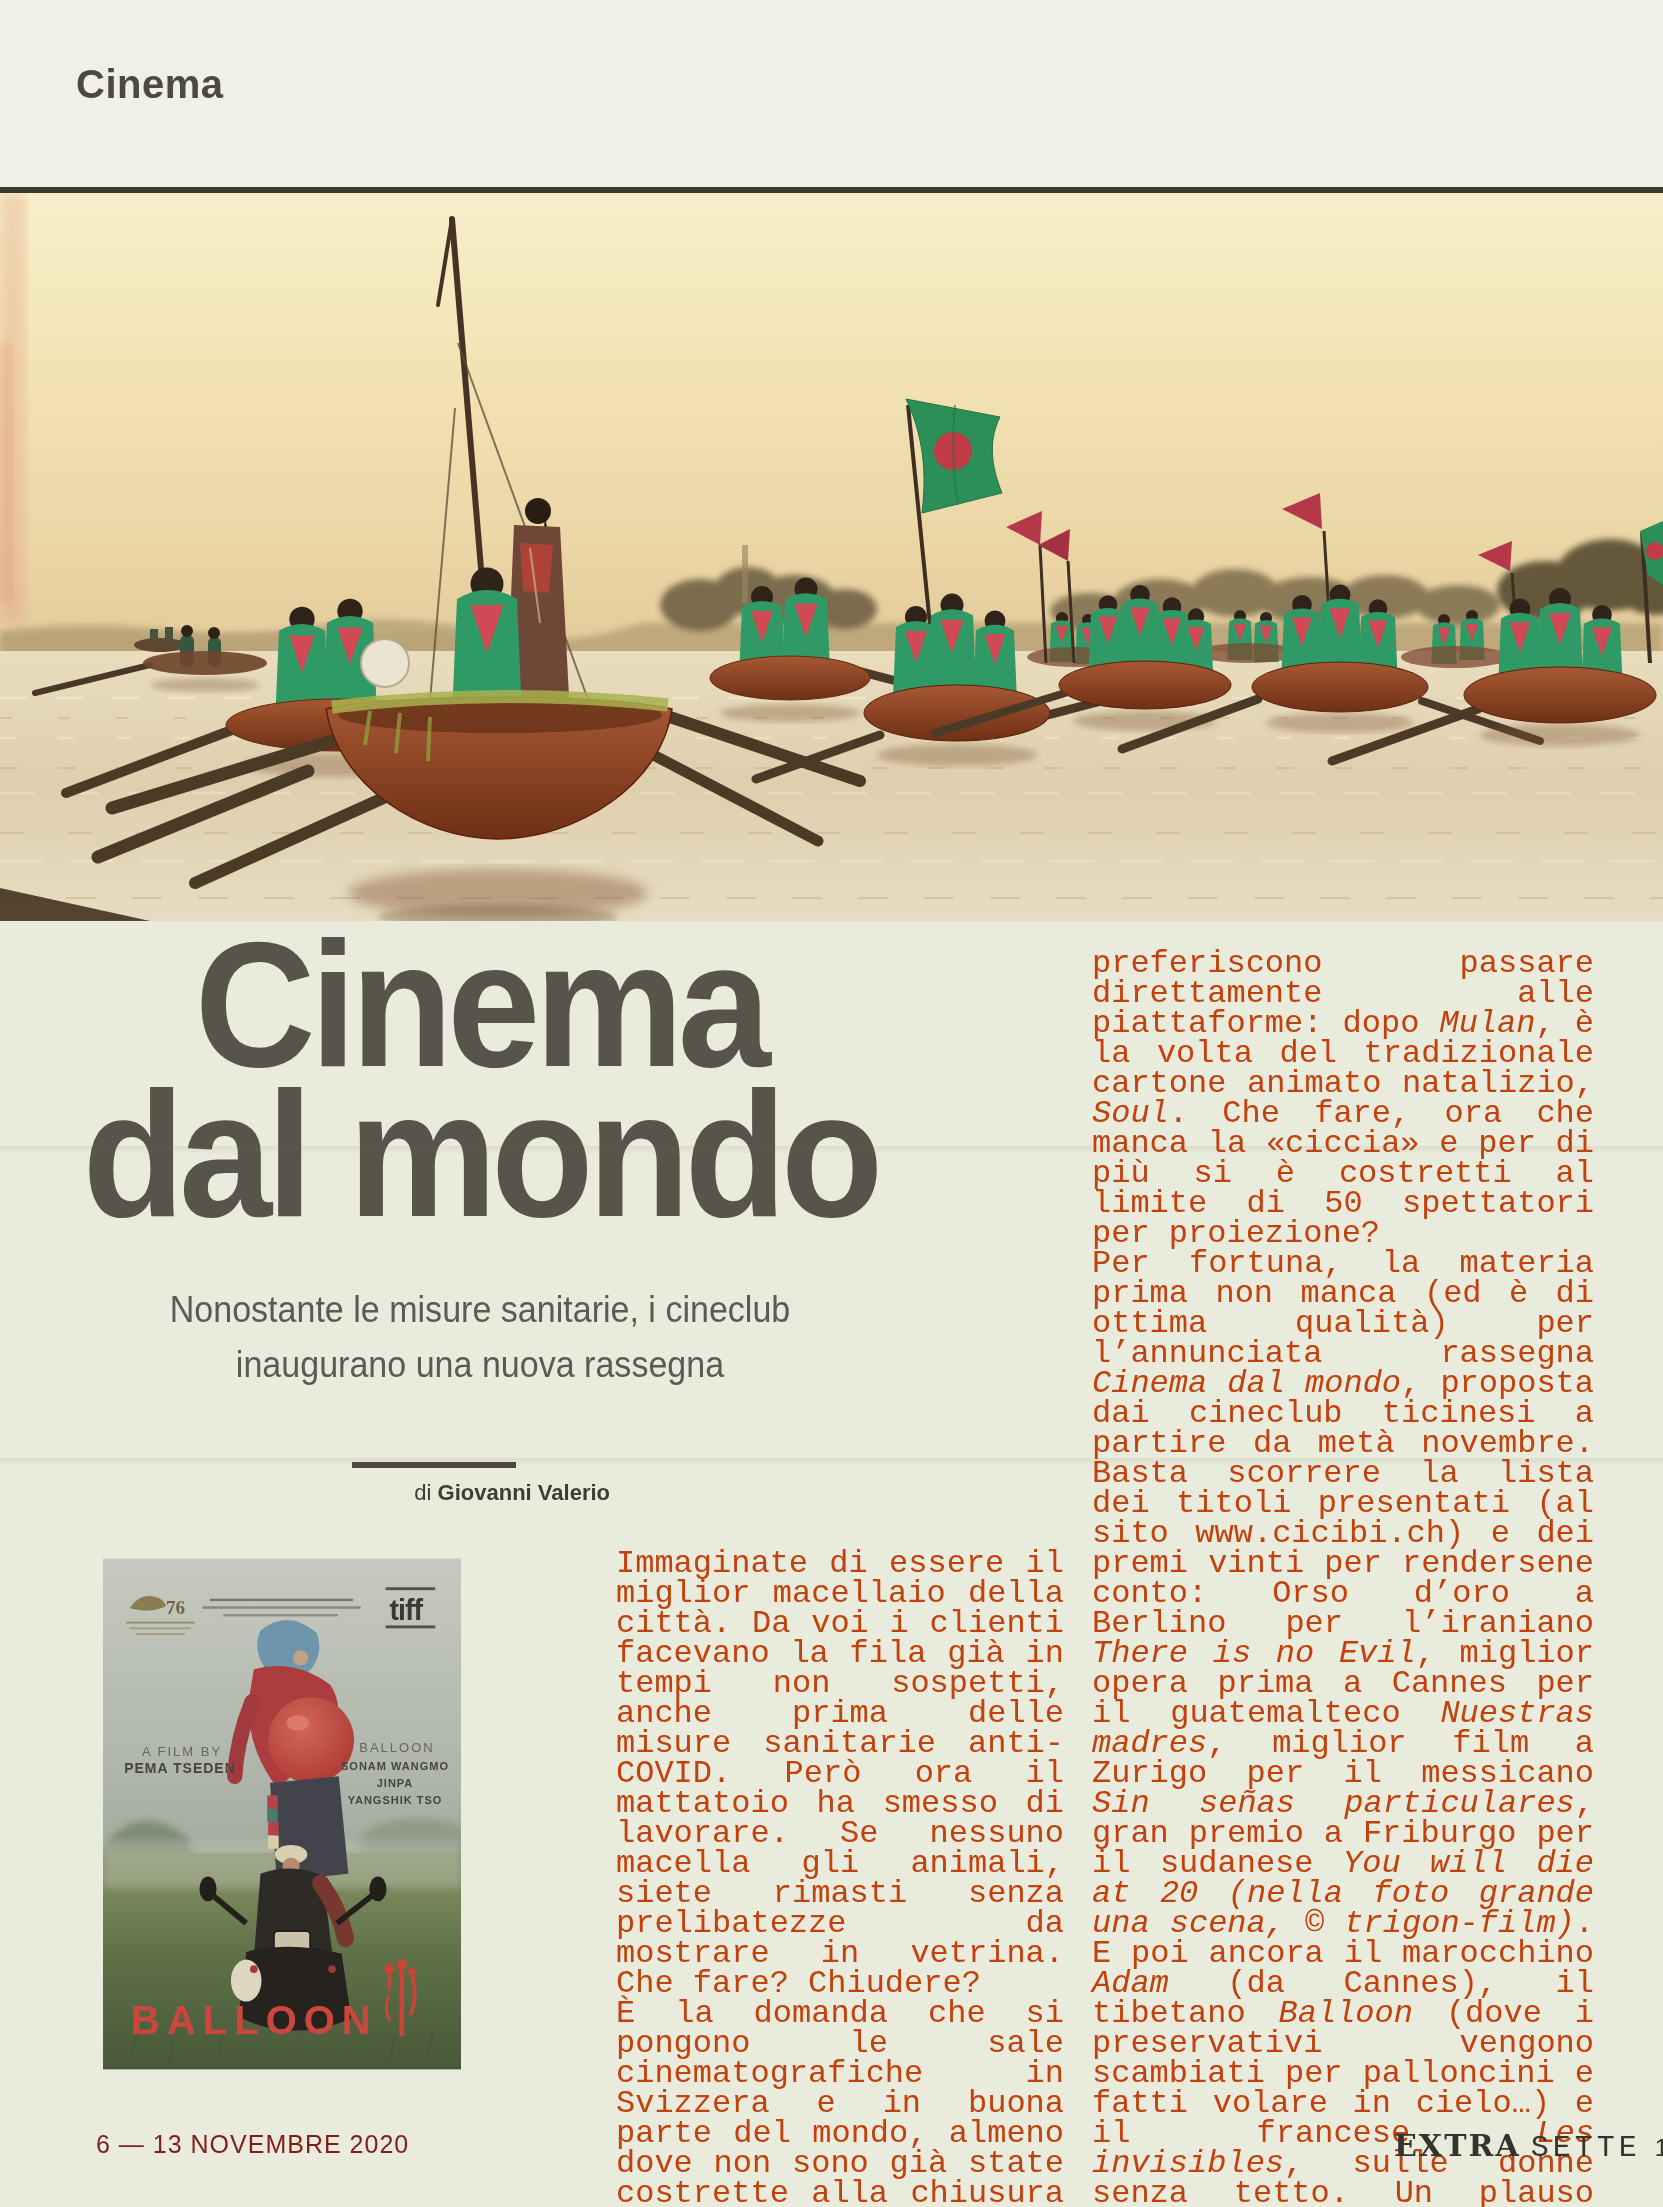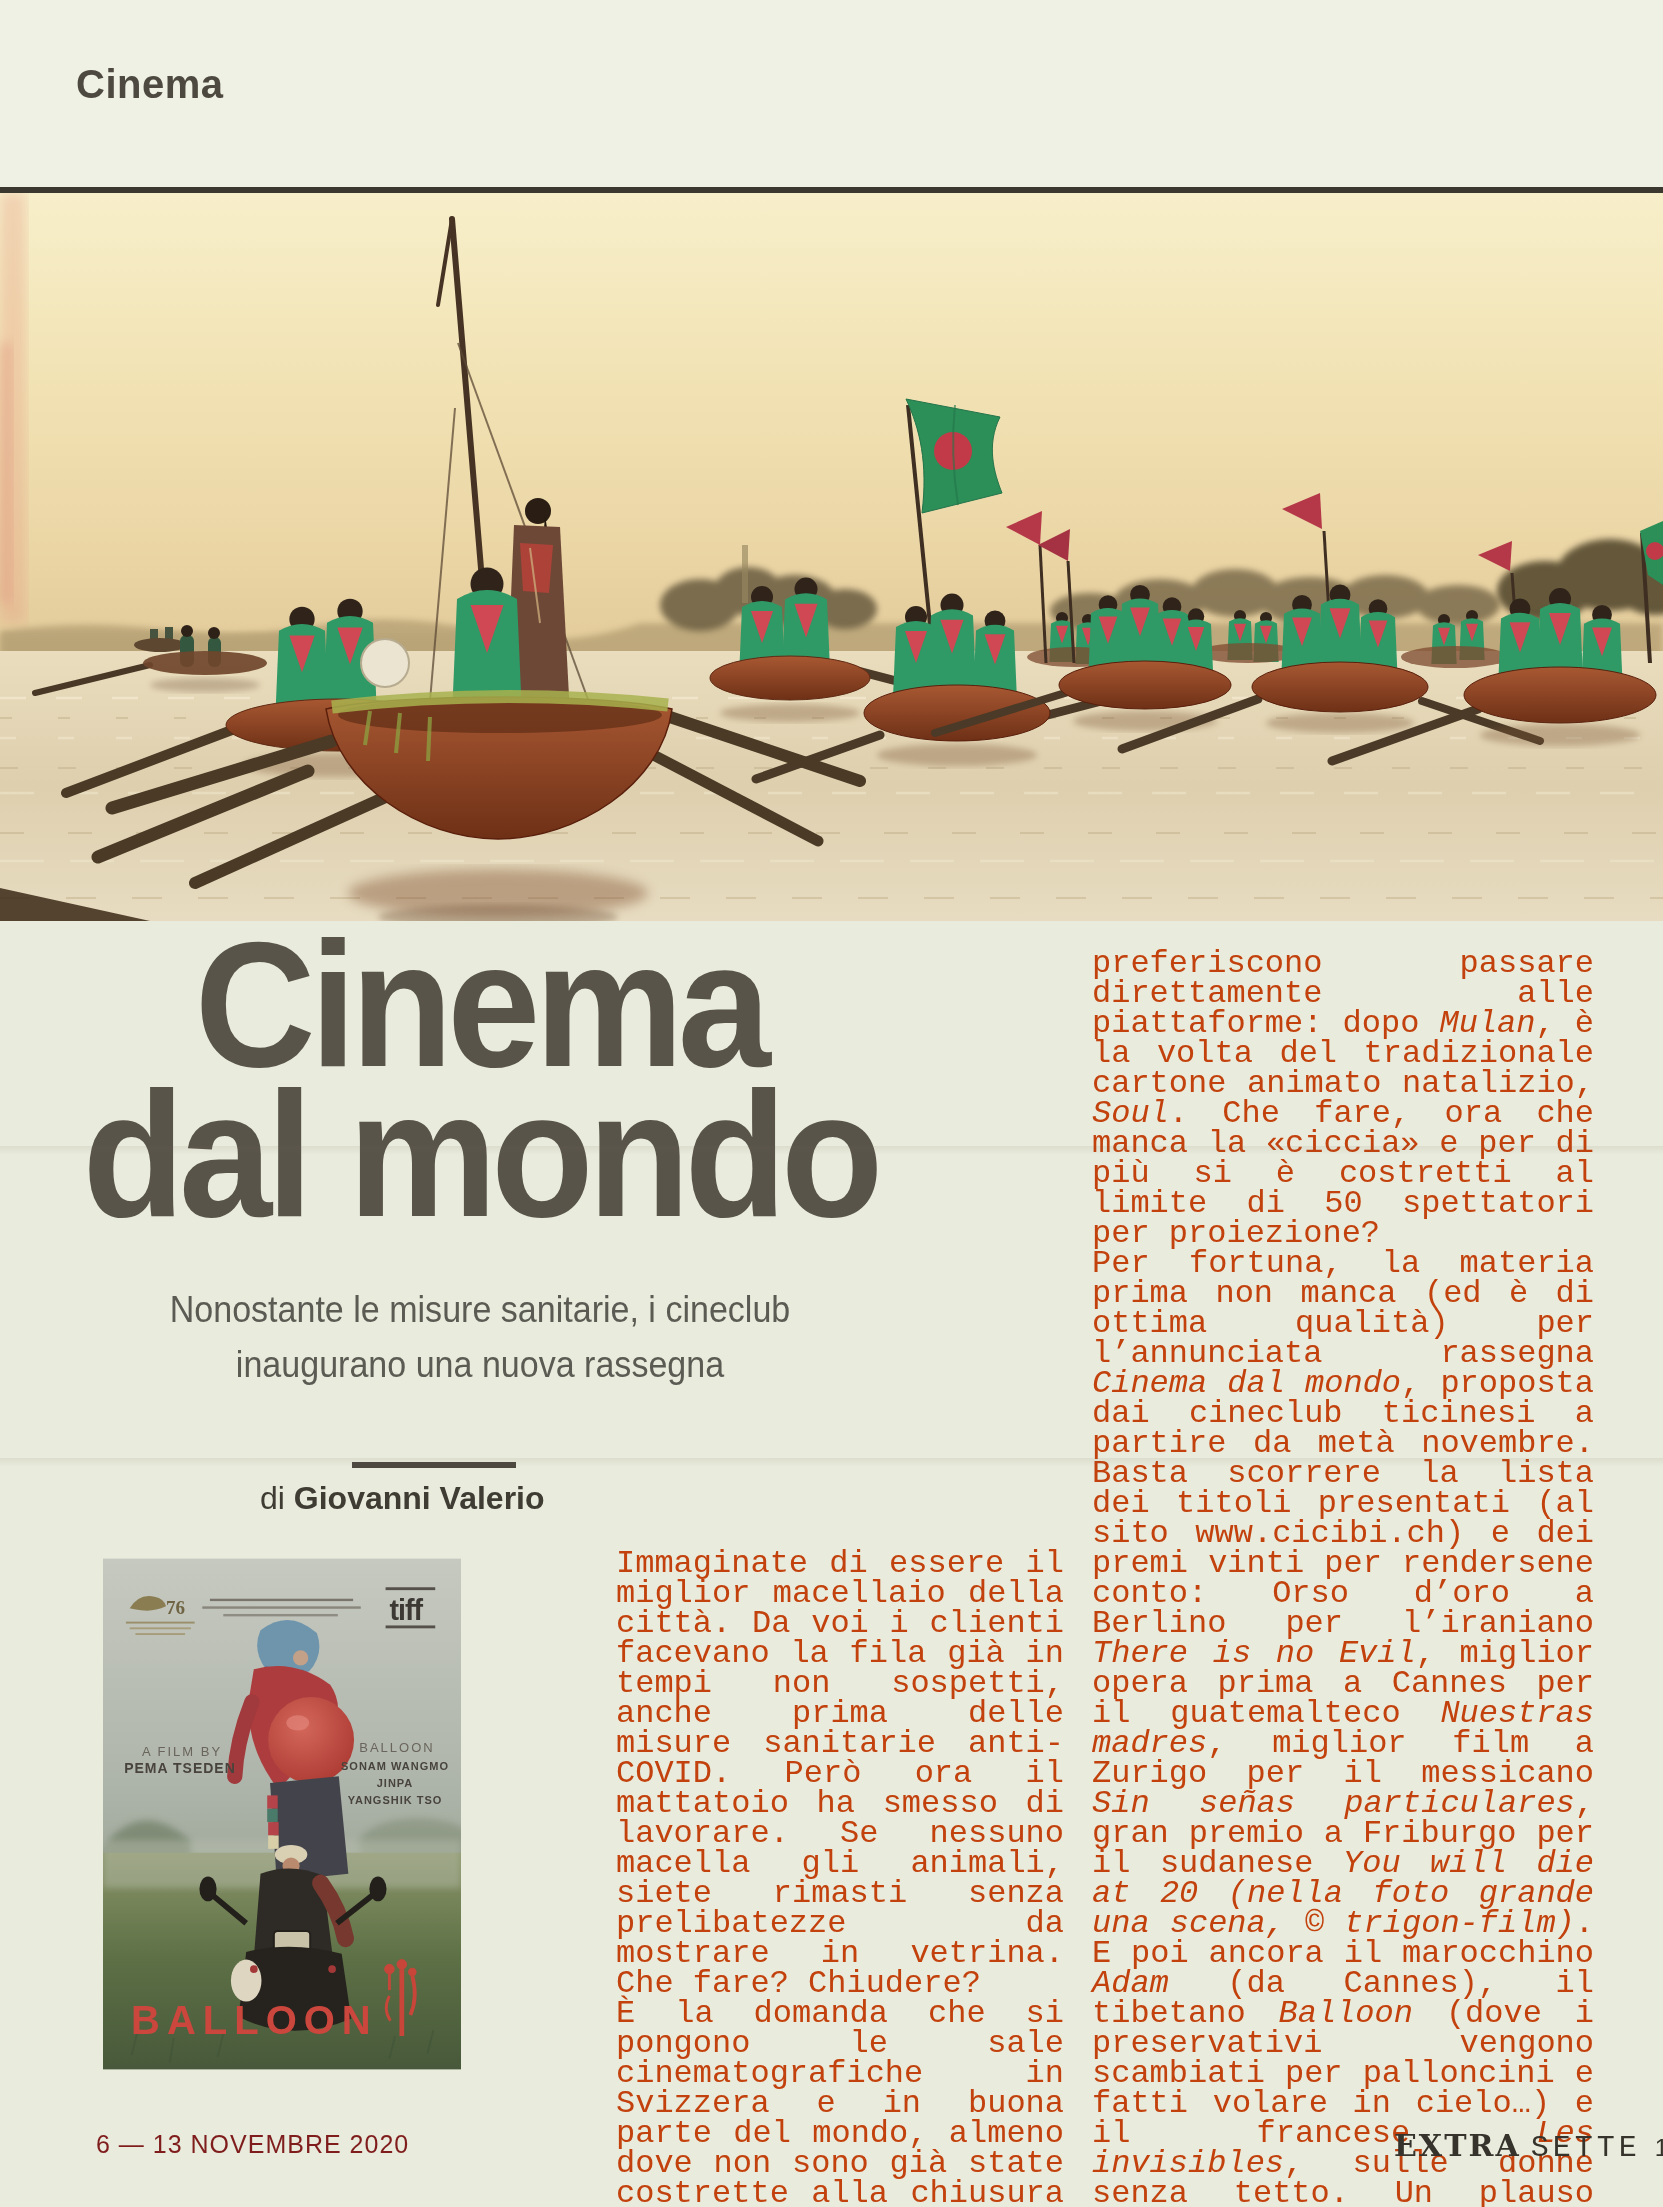--- a/index.html
+++ b/index.html
@@ -11,22 +11,22 @@
   .toprule{position:absolute;left:0;top:187px;width:1663px;height:6px;background:#3b382f;}
   .hero{position:absolute;left:0;top:193px;width:1663px;height:728px;}
   .hero svg{display:block;width:1663px;height:728px;}
   .headline{position:absolute;left:30px;top:930px;width:900px;text-align:center;
         font-weight:bold;color:#59544a;font-size:178px;line-height:150px;letter-spacing:-6px;
         transform:scaleX(.94);transform-origin:center top;}
   .subtitle{position:absolute;left:30px;top:1282px;width:900px;text-align:center;
         color:#5b5b54;font-size:37px;line-height:55px;font-weight:normal;
         transform:scaleX(.92);transform-origin:center top;}
   .byline-rule{position:absolute;left:352px;top:1462px;width:164px;height:6px;background:#4c4840;}
-  .byline{position:absolute;left:260px;top:1480px;width:350px;text-align:left;
-        font-size:32px;color:#3e3c33;}
+  .byline{position:absolute;left:260px;top:1480px;width:350px;text-align:right;
+        font-size:22px;color:#3e3c33;}
   .byline b{font-weight:bold;}
   .poster{position:absolute;left:103px;top:1548px;width:358px;height:532px;padding-left:36px;}
   .poster svg{position:absolute;left:0;top:0;width:358px;height:532px;}
   .ptext{position:absolute;color:#4e4943;text-align:center;}
   .pt-small{font-size:13px;letter-spacing:2px;color:#6a655c;}
   .pt-name{font-size:14px;font-weight:bold;letter-spacing:1px;color:#48433d;}
   .pt-cast{font-size:11px;font-weight:bold;letter-spacing:1px;color:#48433d;line-height:17px;}
   .poster-title{position:absolute;left:28px;top:450px;width:270px;font-size:40px;font-weight:bold;
         letter-spacing:7px;color:#cb463c;text-align:left;}
   .col{position:absolute;font-size:32px;line-height:30px;color:#c2410c;text-align:justify;font-family:Liberation Mono, monospace;}

